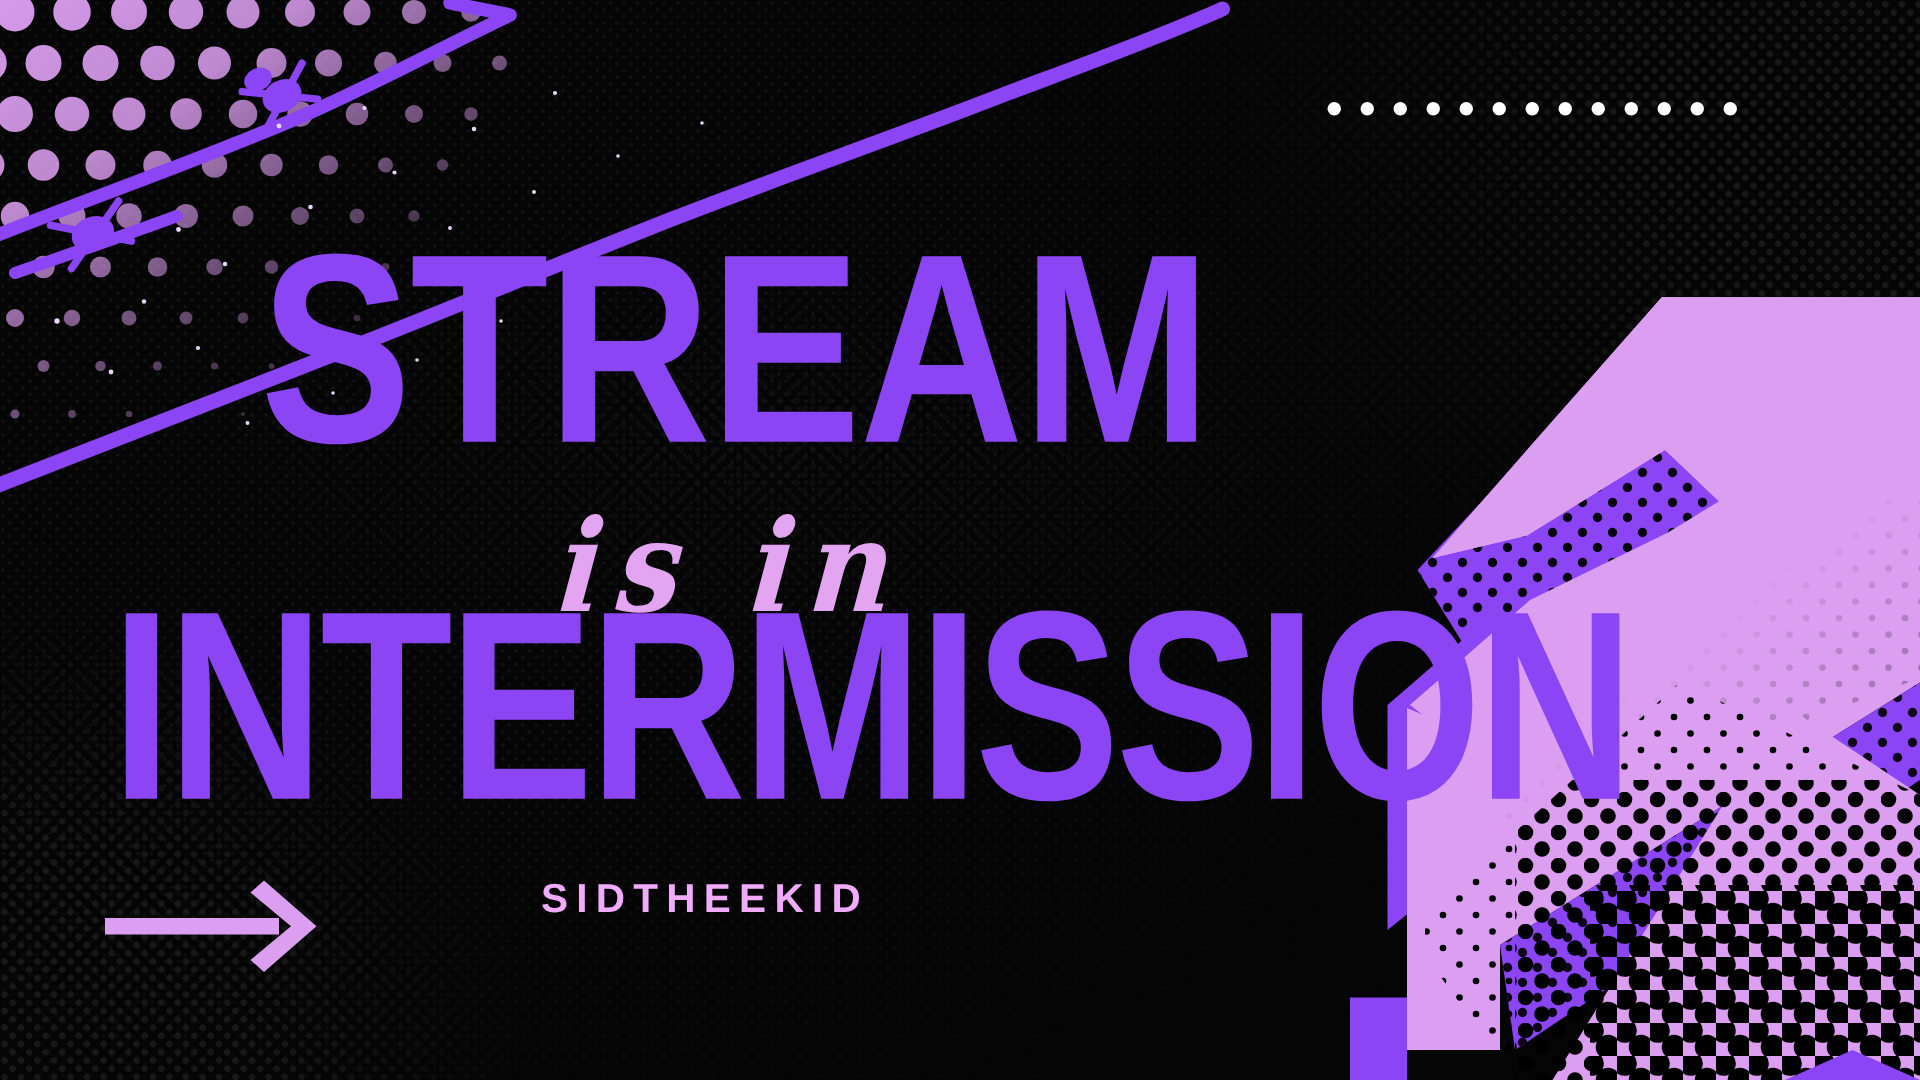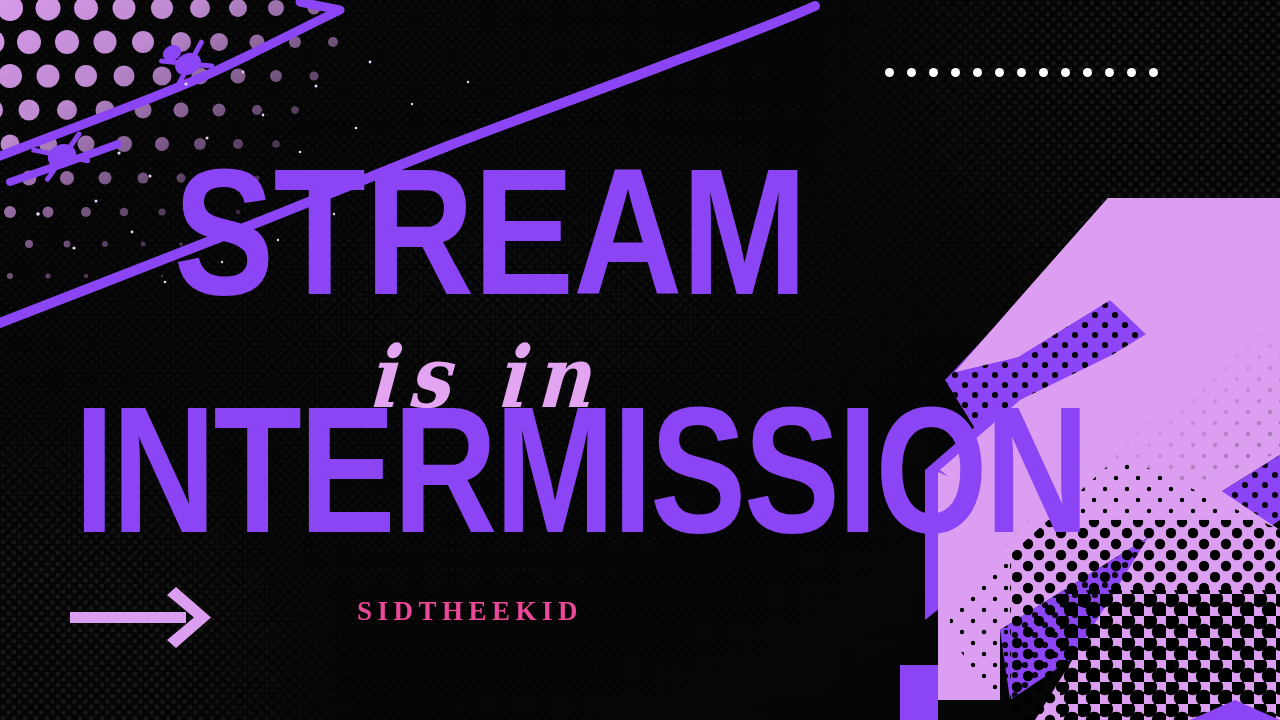--- a/index.html
+++ b/index.html
@@ -89,27 +89,27 @@
     font-size:168px;
     line-height:.92;
     letter-spacing:-3px;
     color:#8B45F5;
     transform:scaleX(.86) scaleY(1.07);
     transform-origin:50% 0;
     white-space:nowrap;
   }
   .handle {
     position:absolute;
-    left:0; top:596px; width:940px;
+    left:0; top:584px; width:940px;
     text-align:center;
-    font-family:Liberation Serif, serif;
+    font-family:Liberation Sans, sans-serif;
     font-weight:700;
     font-size:27px;
     letter-spacing:5.5px;
-    color:#ec4899;
+    color:#f0abfc;
     white-space:nowrap;
   }
 
   .arrow { position:absolute; left:70px; top:585px; }
   .topdots { position:absolute; left:885px; top:68px; display:flex; gap:13px; }
   .topdots i { display:block; width:9px; height:9px; border-radius:50%; background:#FFFFFF; }
 </style>
 </head>
 <body>
 

